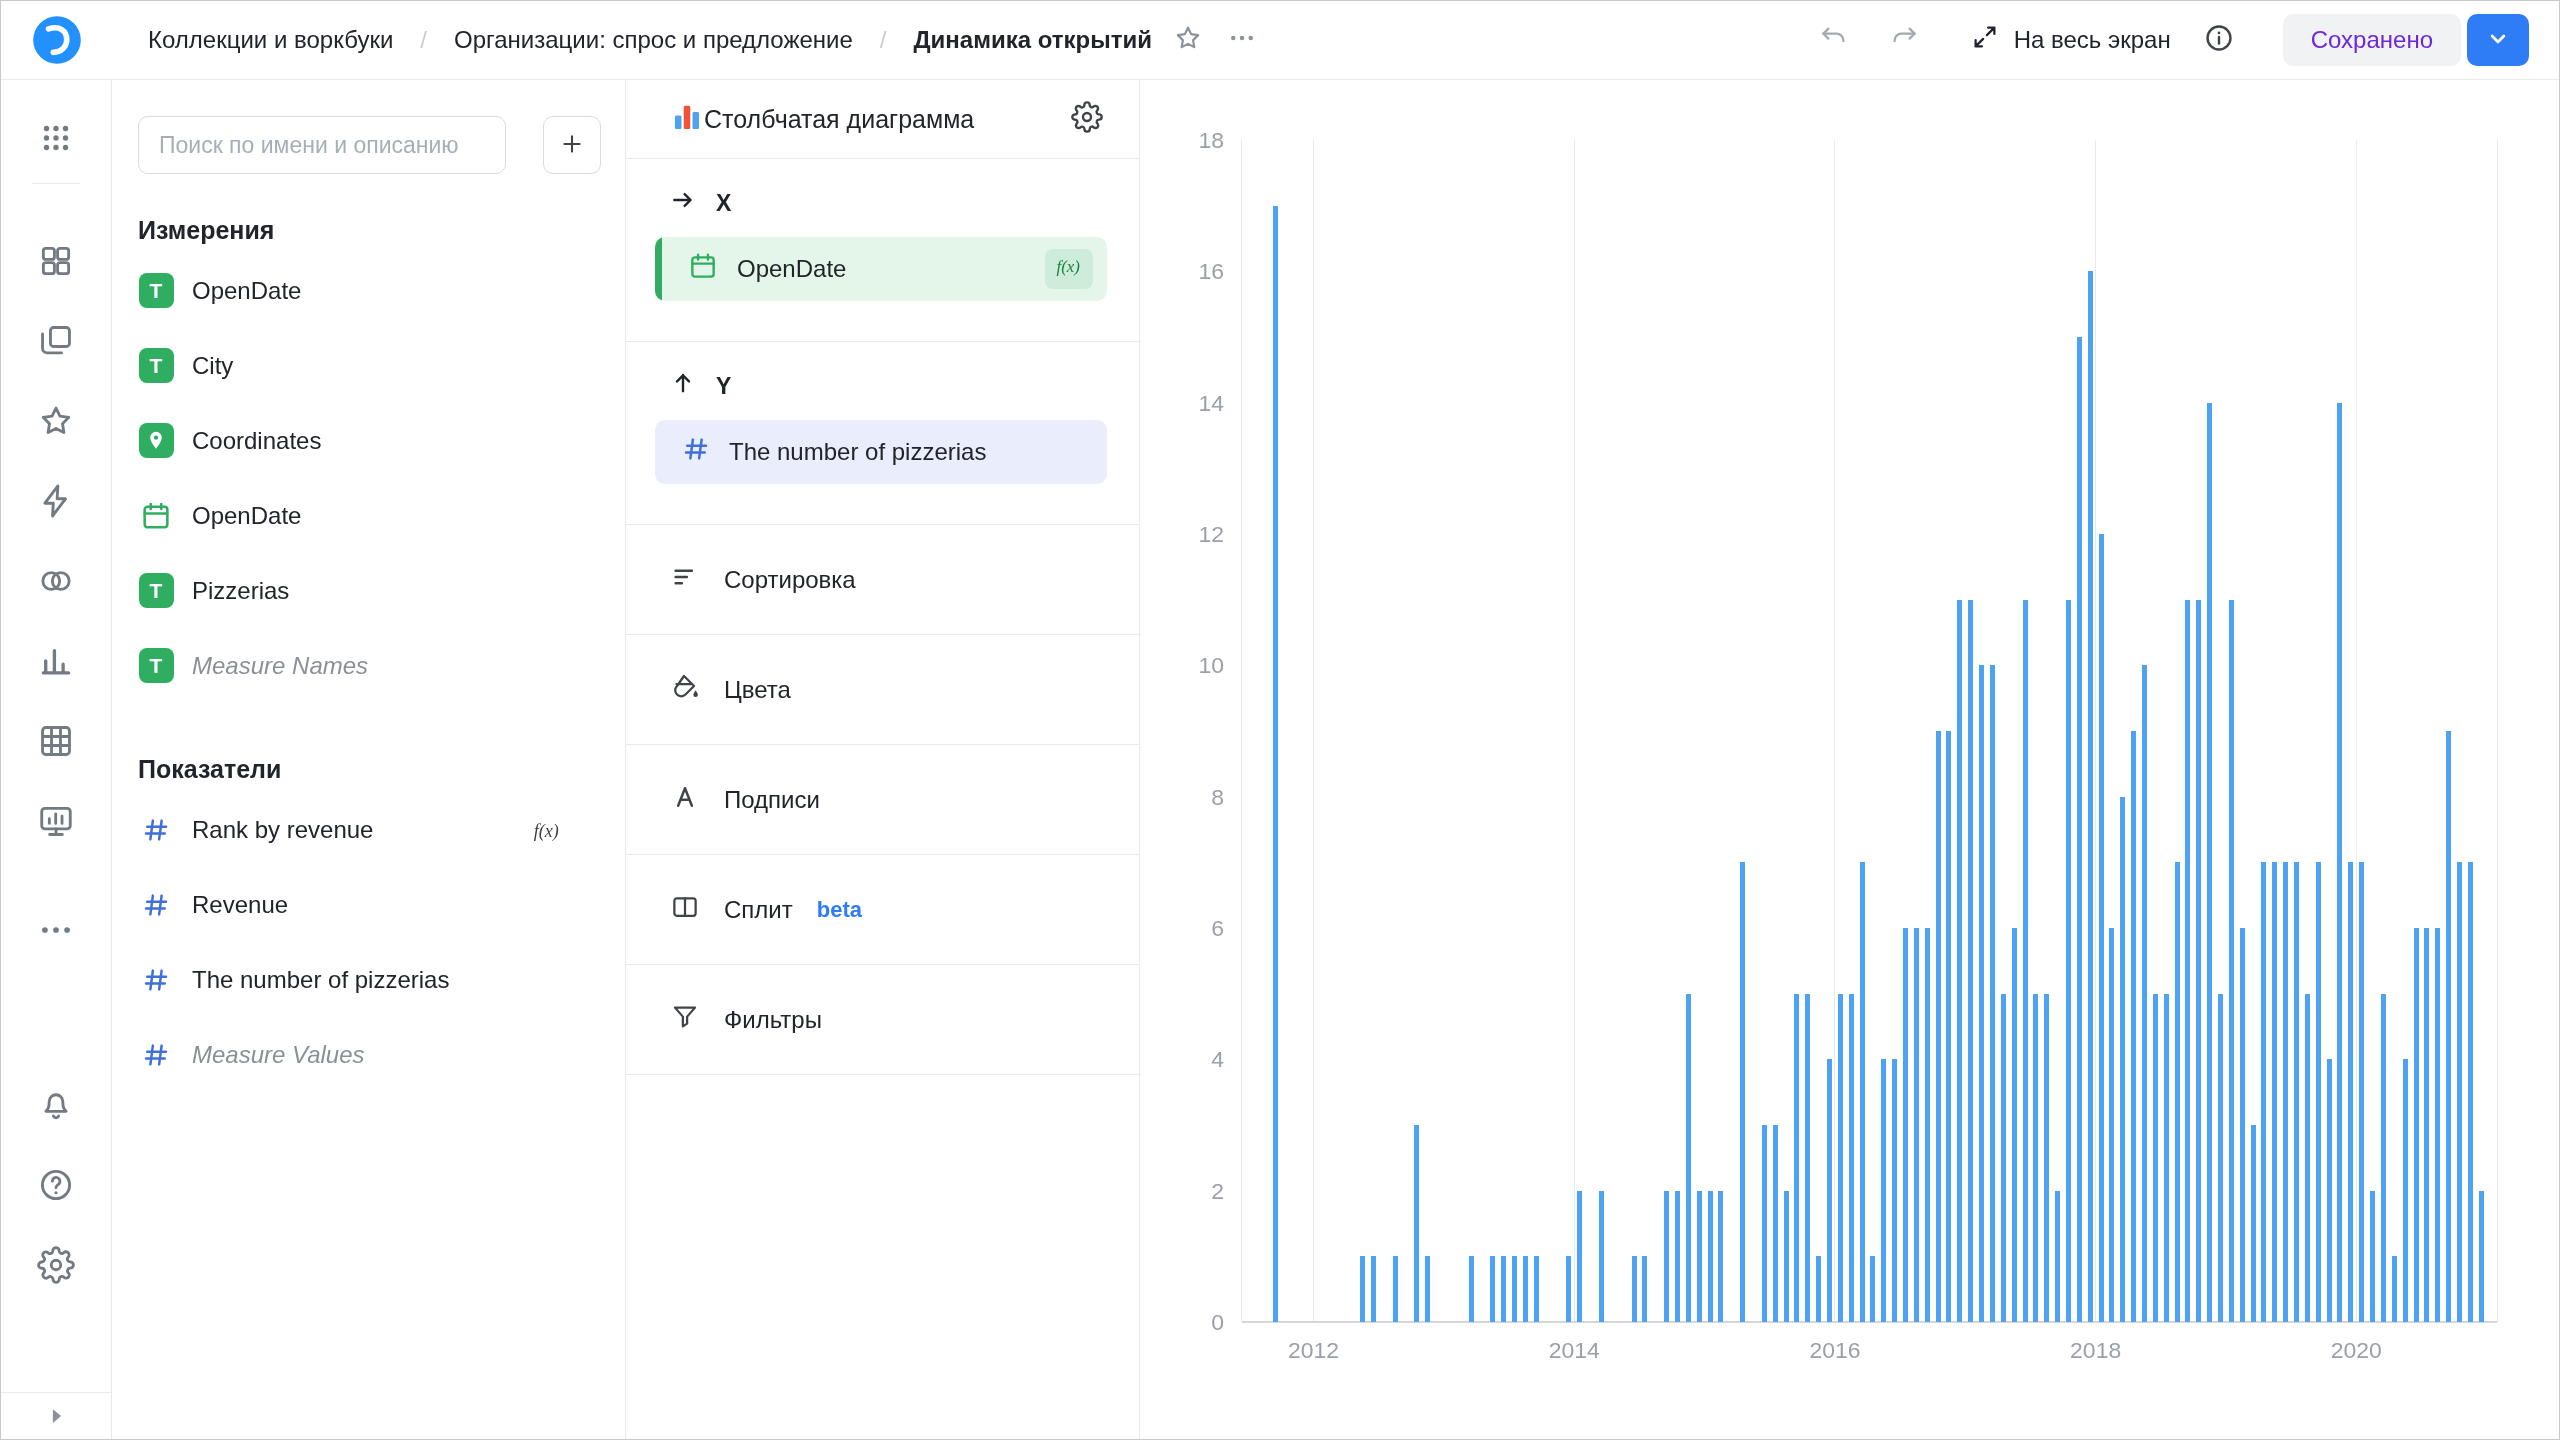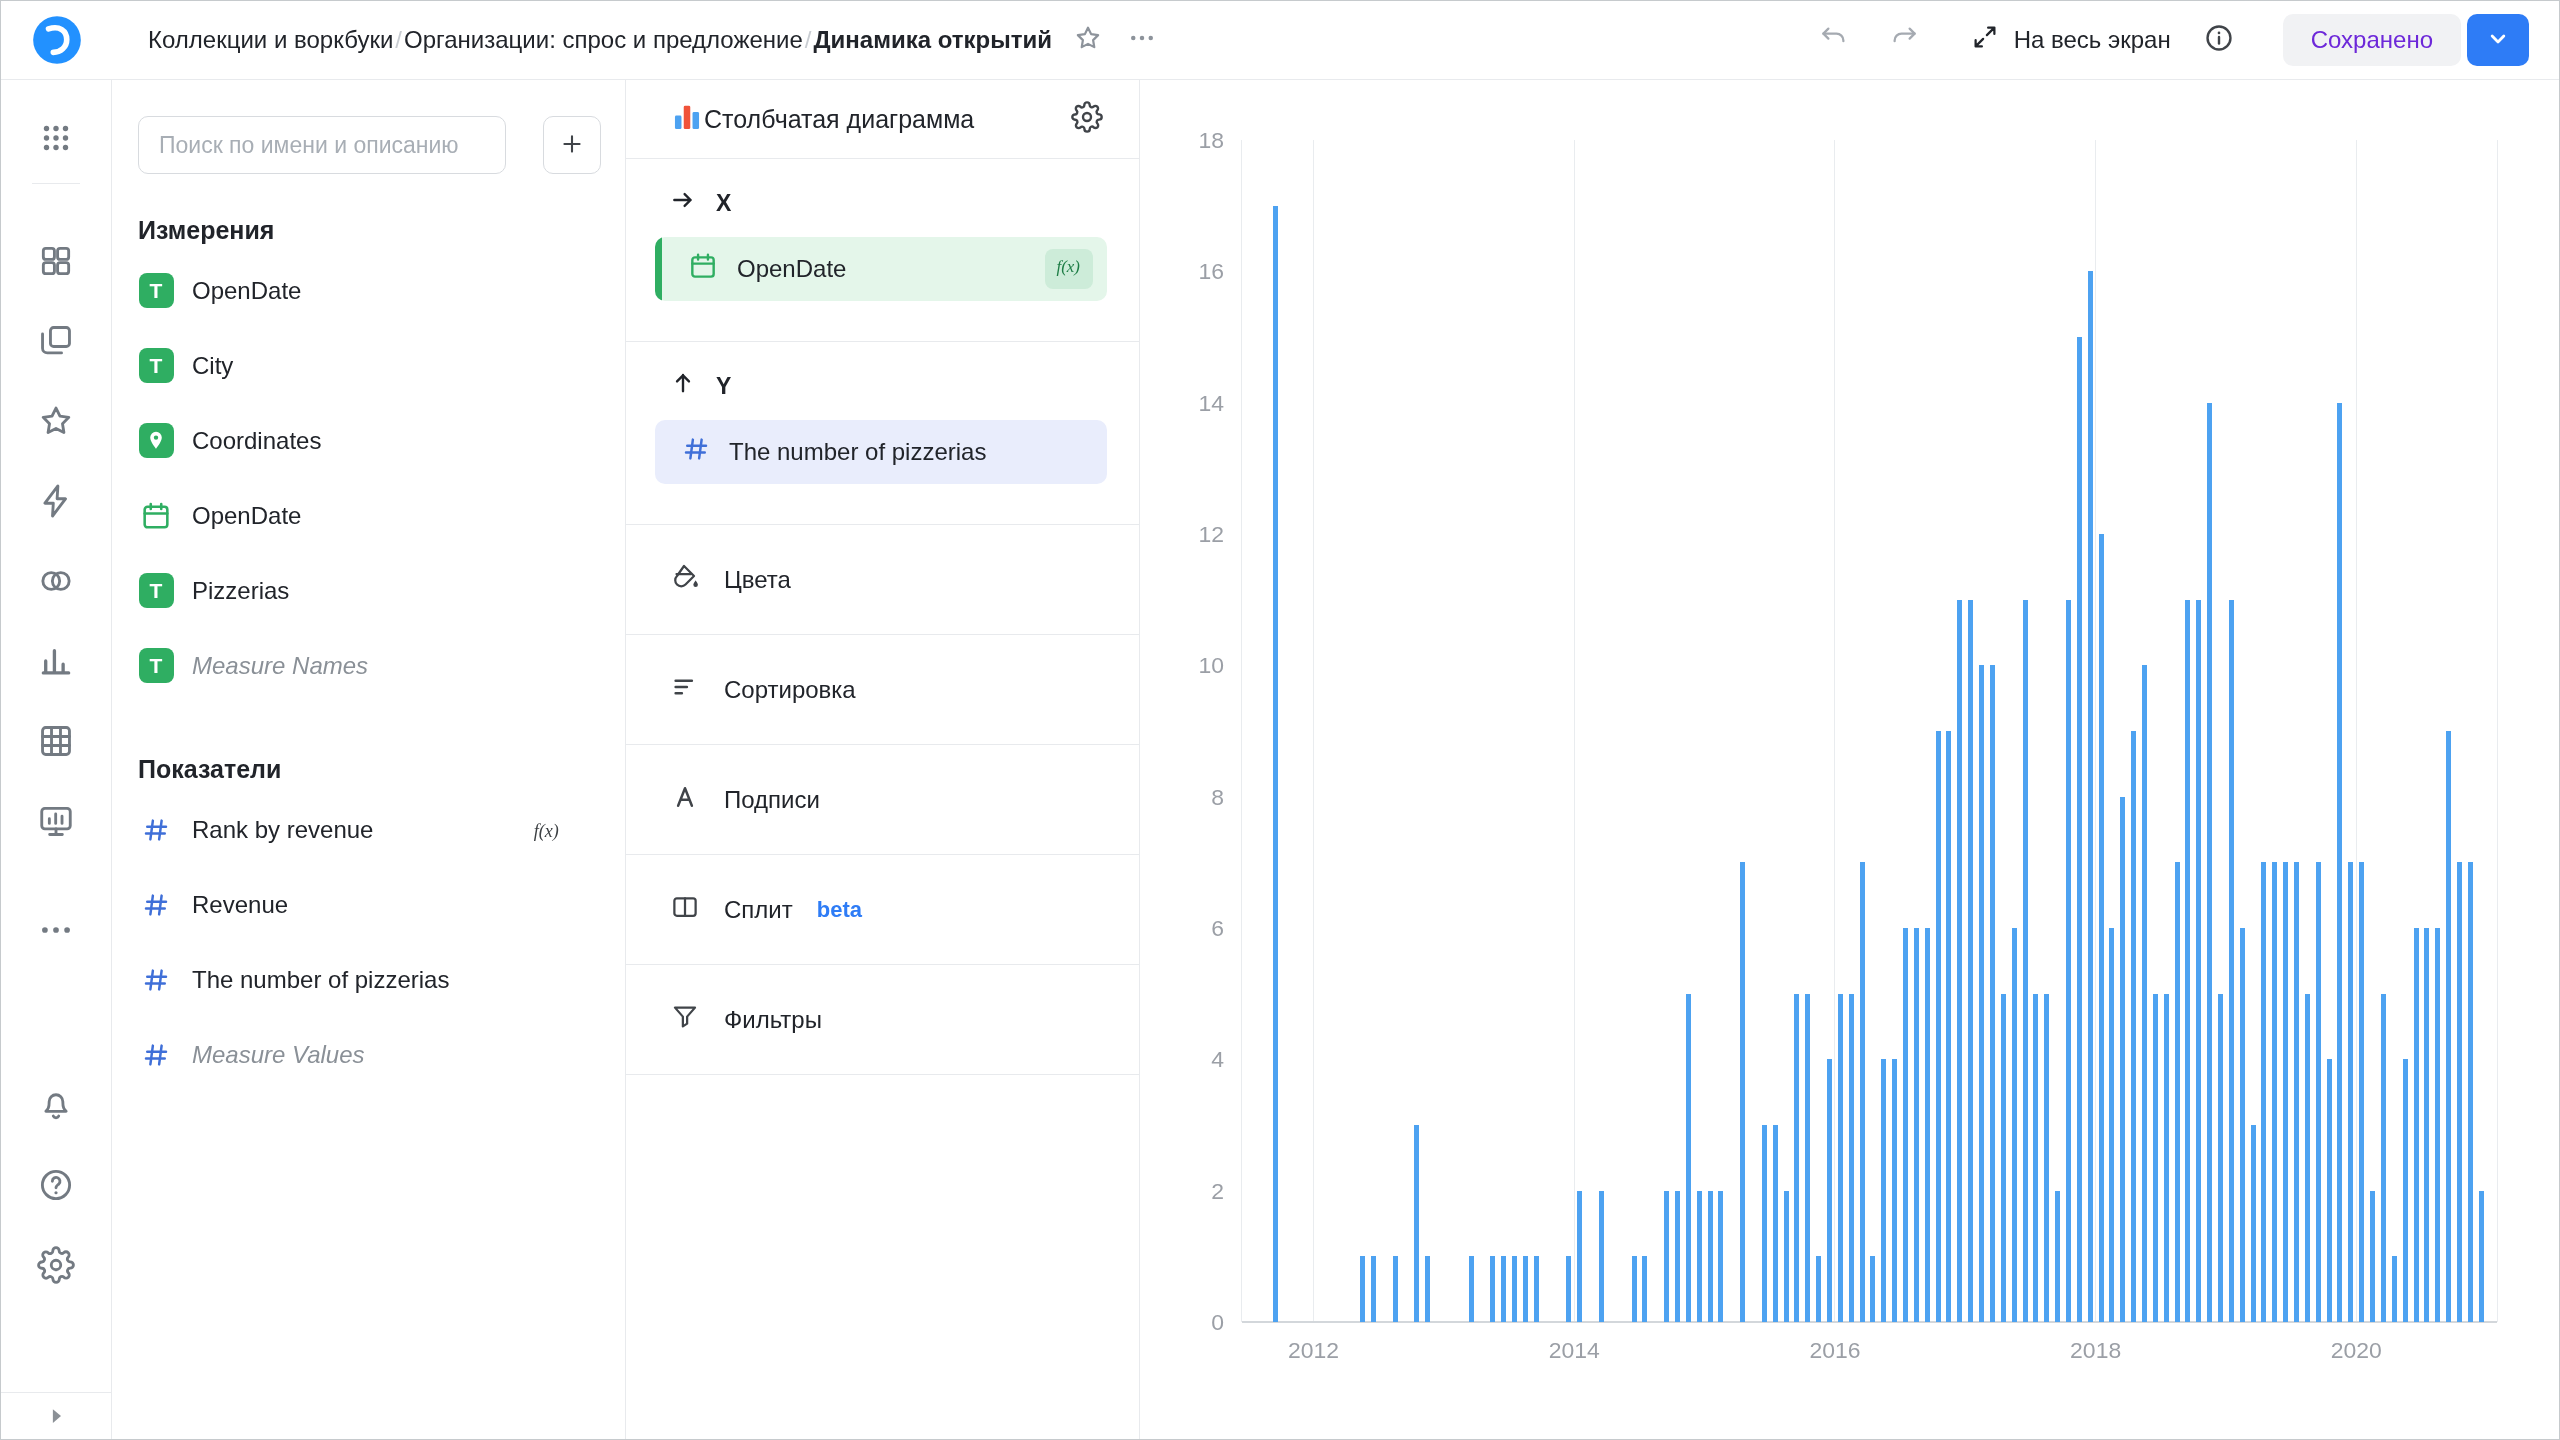--- a/index.html
+++ b/index.html
@@ -12,21 +12,21 @@
     overflow: hidden;
     border: 1px solid #c6cacd;
   }
   
   .topbar {
     position: absolute; left: 0; top: 0; right: 0; height: 79px;
     border-bottom: 1px solid #e8eaed;
     display: flex; align-items: center; padding-right: 30px; background: #fff; z-index: 5;
   }
   .logo-box { width: 111px; display: flex; justify-content: center; align-items: center; }
-  .crumbs { display: flex; align-items: flex-start; gap: 2px; font-size: 24px; margin-left: 36px; white-space: nowrap; }
+  .crumbs { display: flex; align-items: flex-start; gap: 27px; font-size: 24px; margin-left: 36px; white-space: nowrap; }
   .crumb { color: #21242a; cursor: pointer; }
   .crumb.current { font-weight: bold; }
   .crumb-sep { color: #c9cdd2; }
   .hd-icon { display: flex; align-items: center; justify-content: center; width: 44px; height: 44px; border-radius: 8px; cursor: pointer; }
   .crumb-actions { display: flex; align-items: center; gap: 10px; margin-left: 14px; }
   .right-cluster { margin-left: auto; display: flex; align-items: center; gap: 26px; }
   .fullscreen-btn { display: flex; align-items: center; gap: 14px; font-size: 24px; color: #21242a; cursor: pointer; margin-left: 18px; }
   .save-cluster { display: flex; align-items: center; gap: 6px; margin-left: 16px; }
   .saved-btn {
     height: 52px; border: none; border-radius: 10px; background: #f1f2f4;
@@ -423,31 +423,31 @@
       <span class="i"><svg width="30" height="30" viewBox="0 0 24 24" fill="none" style="color:#3f6fd8" stroke="currentColor" stroke-width="1.8" stroke-linecap="round" stroke-linejoin="round">
             <path d="M9.5 4.5l-2 15M16.5 4.5l-2 15M5 9.3h15M4 14.7h15" stroke-width="2"></path>
           </svg></span>
       <span>The number of pizzerias</span>
     </div>
   </div>
 
   <div class="cfg-rows" id="cfgRows">
       <div class="cfg-row">
         <span class="i"><svg width="30" height="30" viewBox="0 0 24 24" fill="none" style="color:#404449" stroke="currentColor" stroke-width="1.8" stroke-linecap="round" stroke-linejoin="round">
+            <path d="M4.5 7h13M4.5 12h9M4.5 17h5" stroke-width="2"></path>
+          </svg></span>
+        <span>Сортировка</span>
+      </div>
+      <div class="cfg-row">
+        <span class="i"><svg width="30" height="30" viewBox="0 0 24 24" fill="none" style="color:#404449" stroke="currentColor" stroke-width="1.8" stroke-linecap="round" stroke-linejoin="round">
             <path d="M11.2 3.2l8 8-6.8 6.8a4.8 4.8 0 01-6.8-6.8z"></path>
             <path d="M5.2 9.6h11.6"></path>
             <path d="M20.5 14.8s1.8 2.1 1.8 3.4a1.8 1.8 0 11-3.6 0c0-1.3 1.8-3.4 1.8-3.4z" fill="currentColor" stroke="none"></path>
           </svg></span>
         <span>Цвета</span>
-      </div>
-      <div class="cfg-row">
-        <span class="i"><svg width="30" height="30" viewBox="0 0 24 24" fill="none" style="color:#404449" stroke="currentColor" stroke-width="1.8" stroke-linecap="round" stroke-linejoin="round">
-            <path d="M4.5 7h13M4.5 12h9M4.5 17h5" stroke-width="2"></path>
-          </svg></span>
-        <span>Сортировка</span>
       </div>
       <div class="cfg-row">
         <span class="i"><svg width="30" height="30" viewBox="0 0 24 24" fill="none" style="color:#404449" stroke="currentColor" stroke-width="1.8" stroke-linecap="round" stroke-linejoin="round">
             <path d="M6.5 19L12 5l5.5 14M8.6 14.2h6.8" stroke-width="2"></path>
           </svg></span>
         <span>Подписи</span>
       </div>
       <div class="cfg-row">
         <span class="i"><svg width="30" height="30" viewBox="0 0 24 24" fill="none" style="color:#404449" stroke="currentColor" stroke-width="1.8" stroke-linecap="round" stroke-linejoin="round">
             <rect x="3.5" y="5" width="17" height="14" rx="2"></rect>

